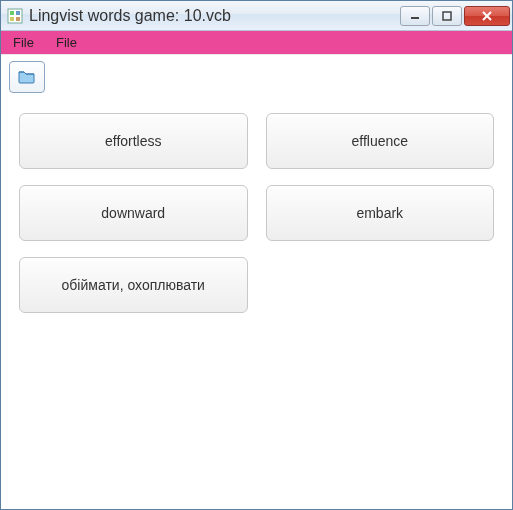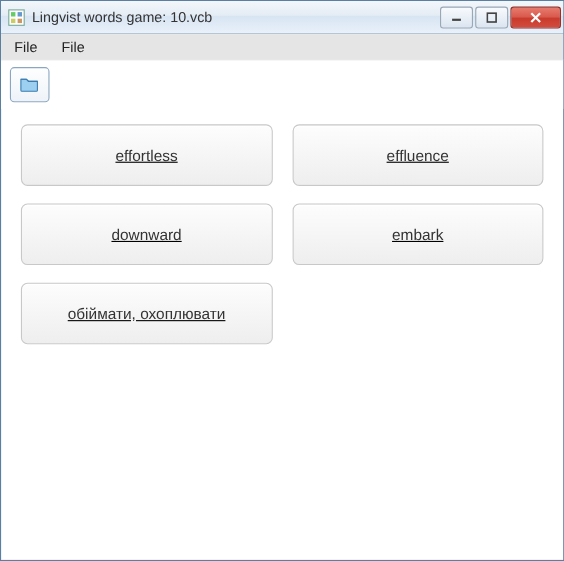--- a/index.html
+++ b/index.html
@@ -28,41 +28,41 @@
     padding: 0 2px 0 6px;
   }
   .app-icon {
     width: 16px; height: 16px;
     margin-right: 6px;
     display: inline-flex;
   }
   .title-text {
     flex: 1;
     color: #333;
-    font-size: 13px;
+    font-size: 16px;
     white-space: nowrap;
     overflow: hidden;
   }
   .win-buttons { display: flex; gap: 2px; }
   .win-btn {
     width: 30px; height: 20px;
     border: 1px solid #9aa7b5;
     border-radius: 3px;
     background: linear-gradient(to bottom, #f8fafd, #dbe5f0);
     display: flex; align-items: center; justify-content: center;
     cursor: pointer;
   }
   .win-btn.close {
     width: 46px;
     background: linear-gradient(to bottom, #e67b6f 0%, #d9594b 48%, #c93a2b 52%, #d24c3d 100%);
     border-color: #963028;
   }
   .menubar {
     height: 24px;
-    background: #e5e5e5;
+    background: #ec4899;
     display: flex;
     align-items: center;
     padding: 0 8px;
     gap: 14px;
     border-bottom: 1px solid #e8e8e8;
   }
   .menu-item {
     color: #222;
     cursor: pointer;
     padding: 2px 4px;
@@ -76,21 +76,20 @@
     border: 1px solid #8aa6c1;
     border-radius: 4px;
     background: linear-gradient(to bottom, #fefefe, #eef3f9);
     display: flex; align-items: center; justify-content: center;
     cursor: pointer;
   }
   .content {
     flex: 1;
     padding: 14px 18px;
     overflow: hidden;
-    text-decoration: underline;
   }
   .grid {
     display: grid;
     grid-template-columns: 1fr 1fr;
     gap: 16px 18px;
   }
   .card {
     height: 56px;
     border: 1px solid #c8c8c8;
     border-radius: 6px;

